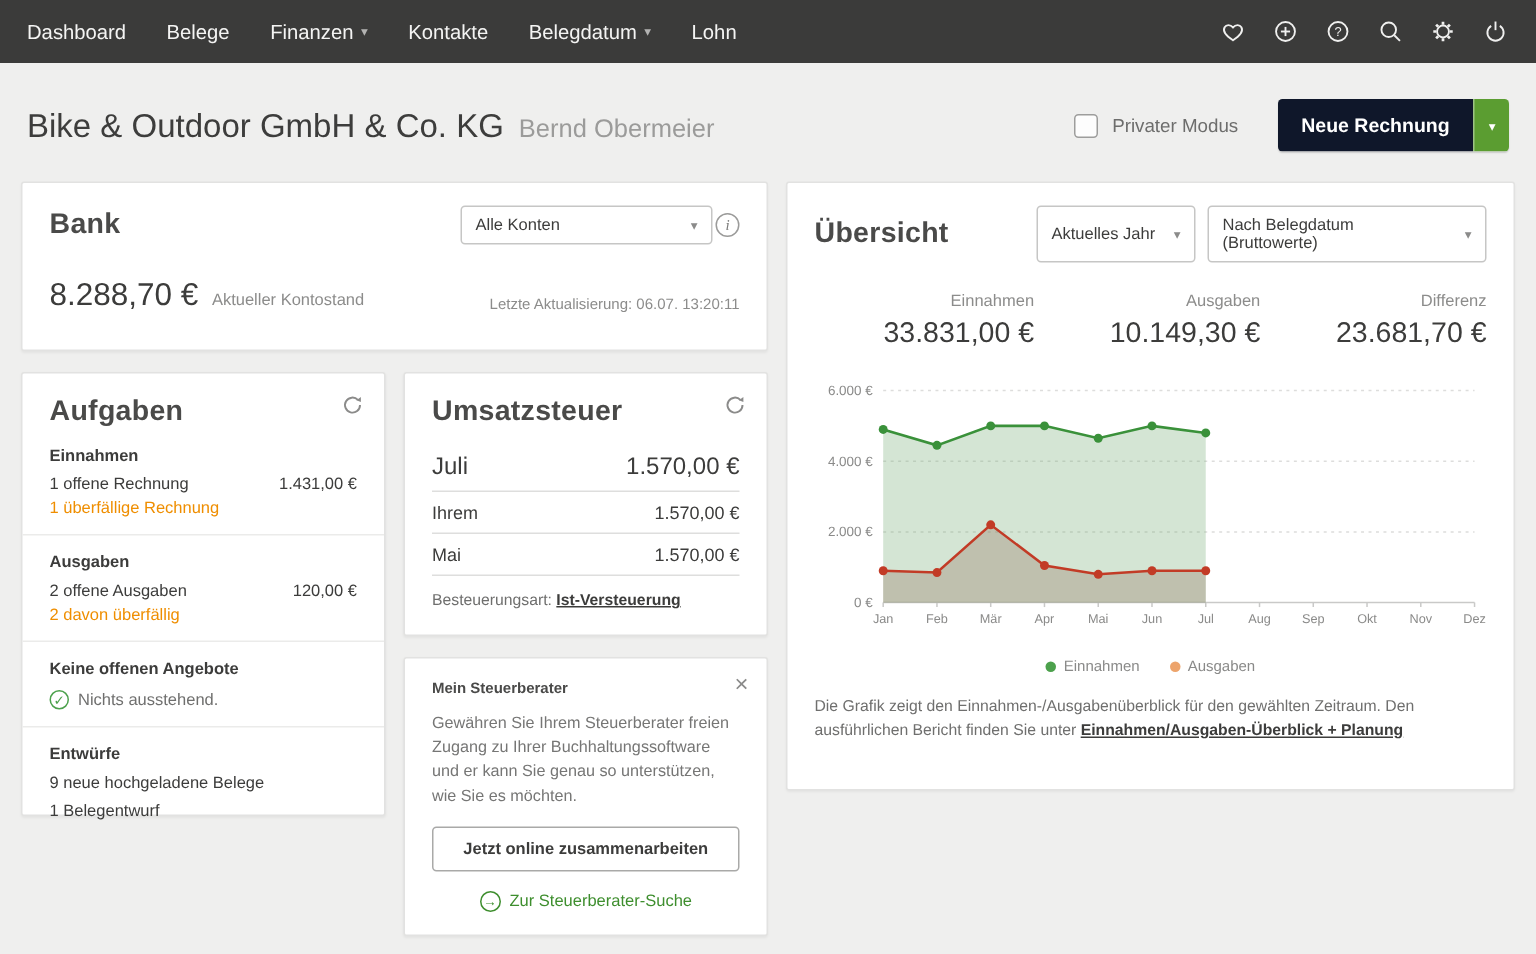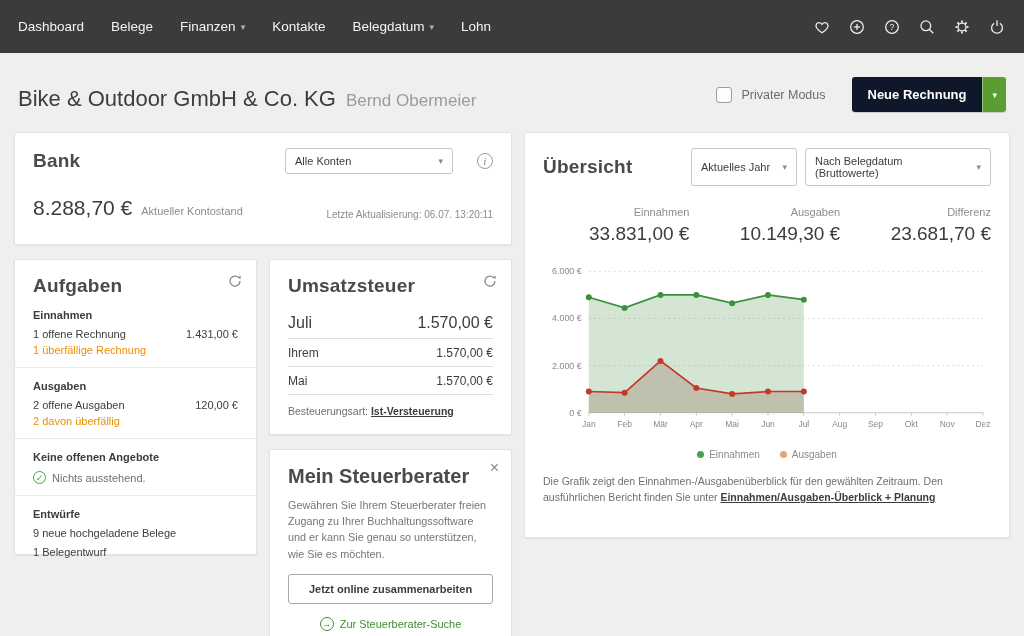--- a/index.html
+++ b/index.html
@@ -1,27 +1,27 @@
 <!DOCTYPE html>
 <html><head>
 <meta charset="utf-8">
 <style>
   * { box-sizing: border-box; margin: 0; padding: 0; }
   html,body { width: 1024px; height: 636px; overflow: hidden; }
   body { font-family: "Liberation Sans", sans-serif; background: #efefee; color: #3c3c3b; }
 
   
-  .topnav { height: 53px; background: #3b3b3a; display: flex; align-items: center; padding: 0 18px; }
+  .topnav { height: 42px; background: #3b3b3a; display: flex; align-items: center; padding: 0 18px; }
   .nav-item { color: #f4f4f3; font-size: 13.5px; margin-right: 27px; display: inline-flex; align-items: center; cursor: pointer; }
   .nav-caret::after { content: "▾"; color: #b3b3b2; font-size: 9px; margin-left: 5px; }
   .nav-icons { margin-left: auto; display: flex; align-items: center; gap: 17px; }
   .nav-icons svg { display: block; cursor: pointer; }
 
   
-  .page-header { display: flex; align-items: flex-end; padding: 24px 18px 20px 18px; }
+  .page-header { display: flex; align-items: center; padding: 24px 18px 20px 18px; }
   .title-group { display: flex; align-items: baseline; gap: 10px; }
   .company-title { font-size: 22px; color: #3d3d3c; font-weight: 400; }
   .user-name { font-size: 17px; color: #9b9b9a; font-weight: 400; }
   .header-right { margin-left: auto; display: flex; align-items: center; gap: 26px; }
   .private-mode { display: flex; align-items: center; gap: 9px; font-size: 12.5px; color: #6d6d6c; }
   .checkbox { width: 16px; height: 16px; border: 1px solid #9d9d9c; border-radius: 3px; background: #fdfdfd; cursor: pointer; }
   .btn-new { display: flex; align-items: stretch; border-radius: 3px; overflow: hidden; cursor: pointer; box-shadow: 0 1px 1px rgba(0,0,0,.15); }
   .btn-new-main { background: #0f172a; color: #fff; font-size: 13px; font-weight: bold; padding: 10px 16px; }
   .btn-new-caret { background: #5b9d31; border-left: 1px solid rgba(255,255,255,.4); padding: 10px 9px; display: flex; align-items: center; }
   .btn-new-caret::after { content: "▾"; color: #fff; font-size: 9px; }
@@ -37,21 +37,21 @@
   .subcol { width: 243px; flex: none; display: flex; flex-direction: column; gap: 14px; }
 
   
   .select { display: inline-flex; align-items: center; justify-content: space-between; background: #fff;
             border: 1px solid #c6c6c5; border-radius: 3px; padding: 6px 9px; font-size: 11px; color: #3c3c3b; cursor: pointer; }
   .select::after { content: "▾"; color: #8b8b8a; font-size: 9px; margin-left: 8px; }
 
   
   .bank-card { height: 113px; }
   .bank-head { display: flex; align-items: center; }
-  .bank-head-right { margin-left: auto; display: flex; align-items: center; gap: 24px; }
+  .bank-head-right { margin-left: auto; display: flex; align-items: center; gap: 2px; }
   .select-accounts { width: 168px; }
   .info-icon { width: 16px; height: 16px; border: 1px solid #9b9b9a; border-radius: 50%; color: #7b7b7a;
                font-size: 10px; font-style: italic; font-family: "Liberation Serif", serif;
                display: inline-flex; align-items: center; justify-content: center; cursor: pointer; }
   .bank-body { display: flex; align-items: flex-end; justify-content: space-between; margin-top: 22px; }
   .balance-group { display: flex; align-items: baseline; gap: 9px; }
   .balance { font-size: 21px; color: #3c3c3b; }
   .balance-label { font-size: 11px; color: #8c8c8b; }
   .last-update { font-size: 10px; color: #8c8c8b; }
 
@@ -73,21 +73,21 @@
   .vat-card { height: 176px; position: relative; }
   .vat-rows { margin-top: 10px; }
   .vat-row { display: flex; justify-content: space-between; align-items: baseline; border-bottom: 1px solid #dededd; padding: 7px 0 6px 0; }
   .vat-row.first .vat-month, .vat-row.first .vat-amount { font-size: 16px; }
   .vat-month, .vat-amount { font-size: 12px; color: #3c3c3b; }
   .vat-note { margin-top: 10px; font-size: 10.5px; color: #6f6f6e; }
   .vat-link { font-weight: bold; color: #3c3c3b; text-decoration: underline; cursor: pointer; }
 
   
   .advisor-card { min-height: 160px; position: relative; }
-  .advisor-title { font-size: 20px; font-weight: bold; color: #4a4a49; }
+  .advisor-title { font-size: 10px; font-weight: bold; color: #4a4a49; }
   .close-x { position: absolute; top: 10px; right: 12px; font-size: 16px; color: #8b8b8a; cursor: pointer; line-height: 1; }
   .advisor-body { font-size: 10.8px; color: #767675; line-height: 1.5; margin-top: 9px; }
   .advisor-btn { display: block; width: 100%; margin-top: 12px; background: #fff; border: 1px solid #a9a9a8; border-radius: 3px;
                  font-family: "Liberation Sans", sans-serif; font-size: 11px; font-weight: bold; color: #3c3c3b; padding: 8px 4px; cursor: pointer; }
   .advisor-link-row { display: flex; align-items: center; justify-content: center; gap: 6px; margin-top: 13px; cursor: pointer; }
   .arrow-circle { width: 14px; height: 14px; border: 1px solid #3e8e2e; border-radius: 50%; color: #3e8e2e;
                   font-size: 9px; display: inline-flex; align-items: center; justify-content: center; }
   .arrow-circle::after { content: "→"; }
   .advisor-link { font-size: 11px; color: #3e8e2e; }
 

